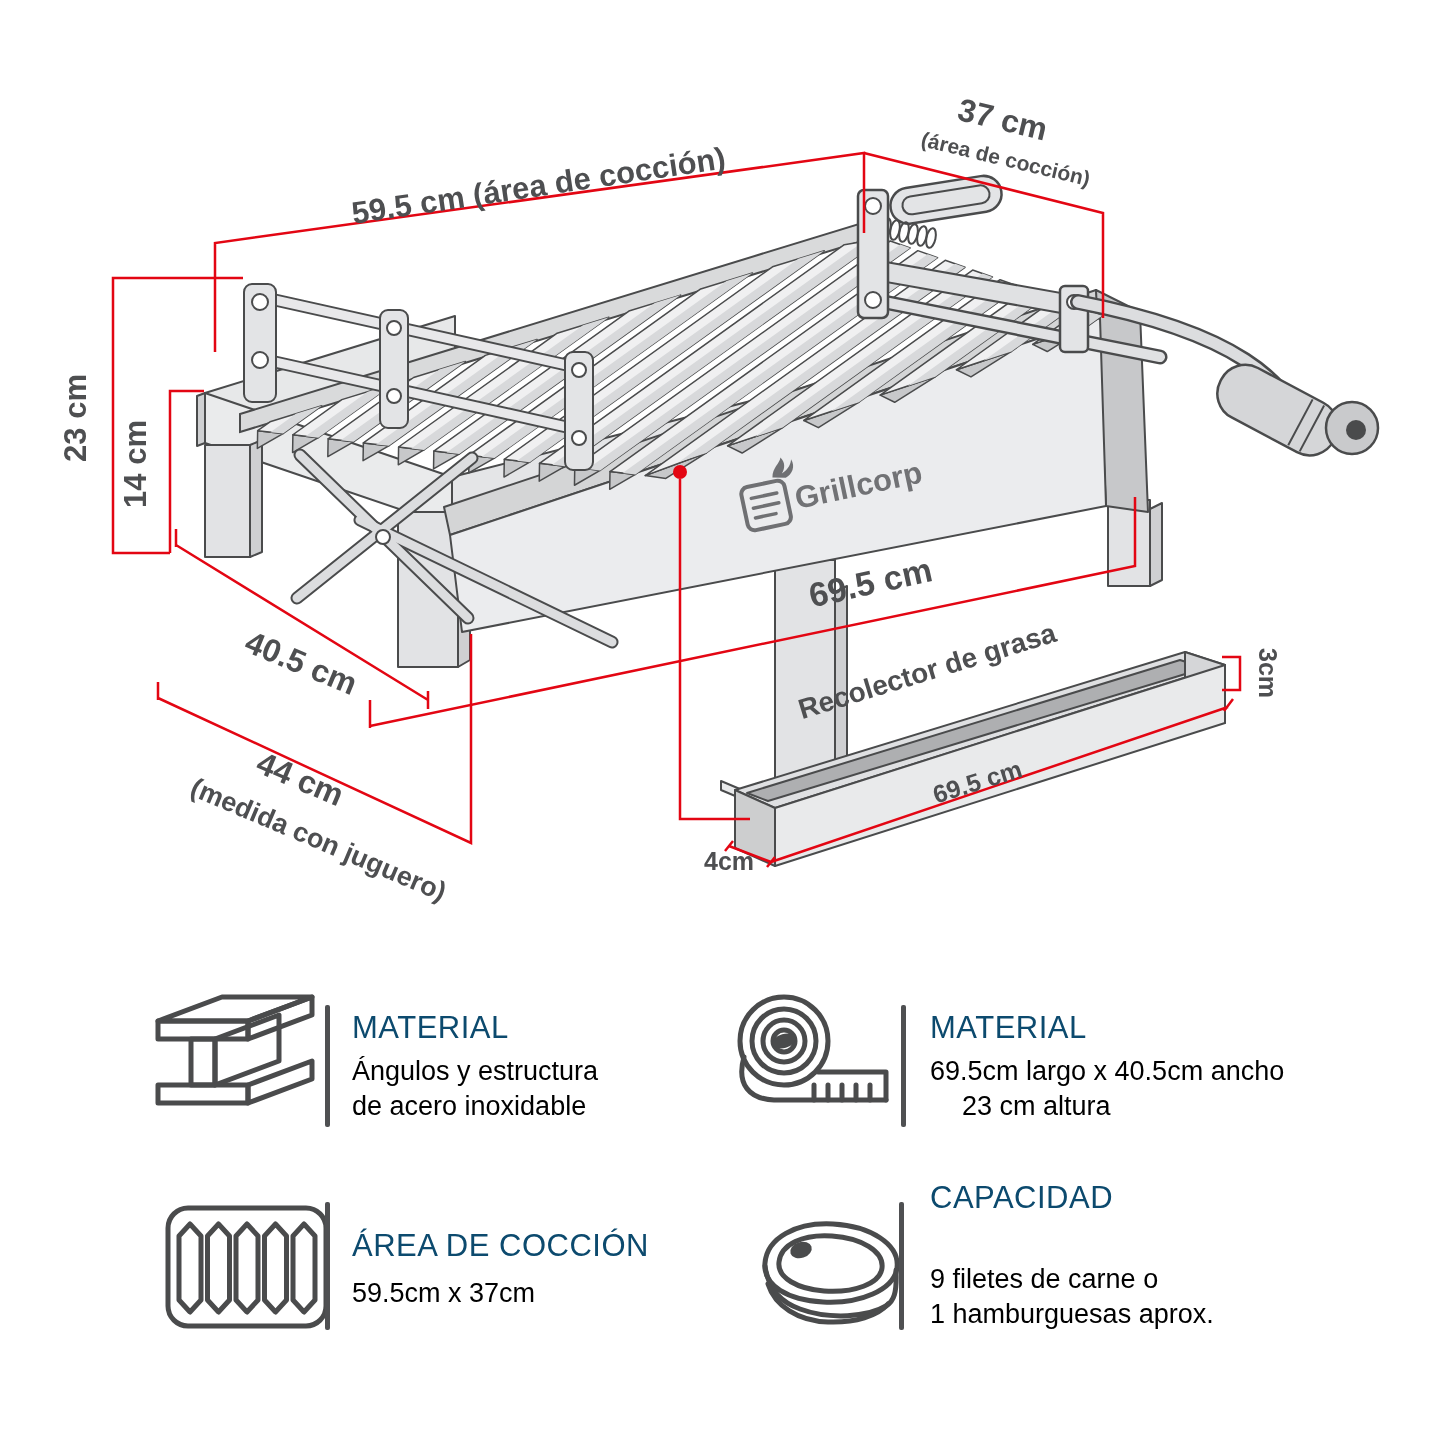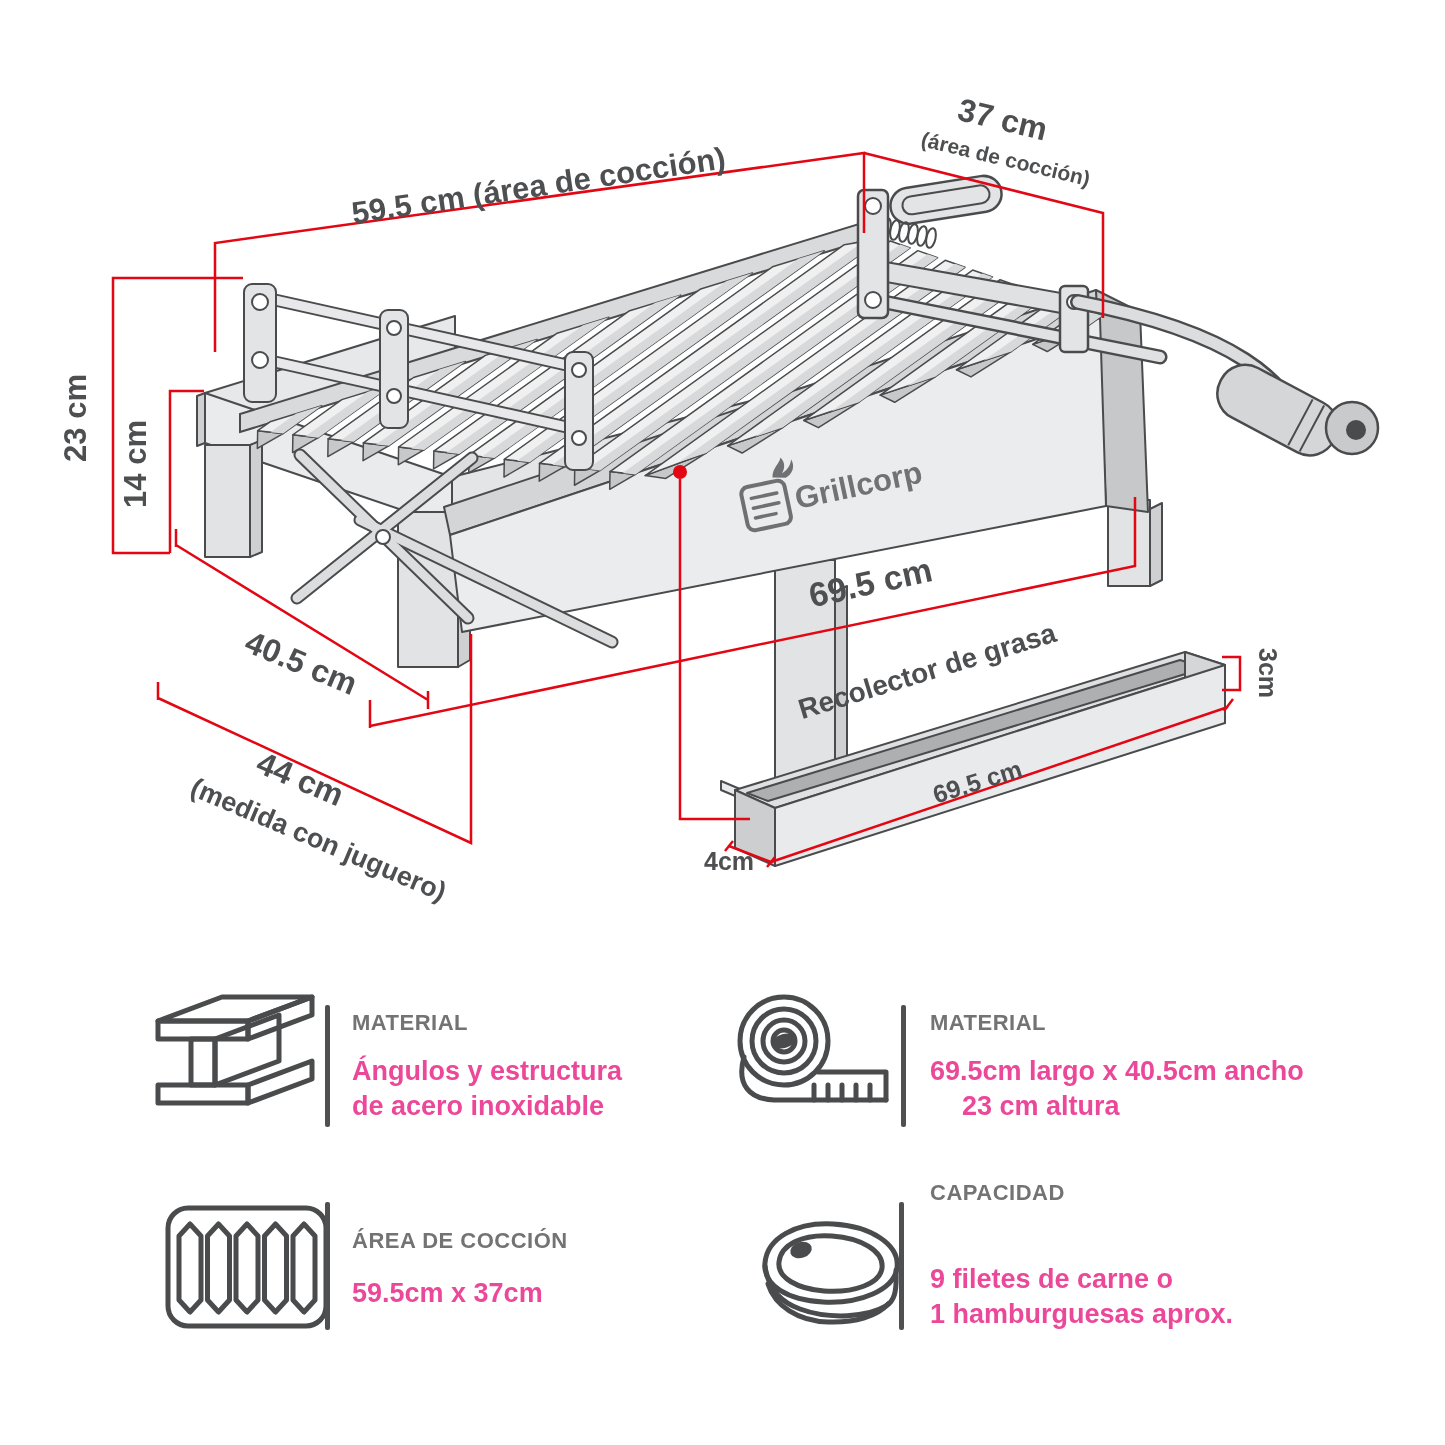--- a/index.html
+++ b/index.html
@@ -4,22 +4,22 @@
 <style>
   html,body{margin:0;padding:0;background:#ffffff;}
   .canvas{position:relative;width:1445px;height:1445px;background:#fff;overflow:hidden;
           font-family:"Liberation Sans",sans-serif;}
   .art{position:absolute;left:0;top:0;}
   svg text{font-family:"Liberation Sans",sans-serif;}
   .dim-label{fill:#4e4f51;font-weight:bold;}
   .spec-block{position:absolute;}
   .spec-icon{position:absolute;}
   .spec-divider{position:absolute;width:5px;background:#4f5052;border-radius:2px;}
-  .spec-title{position:absolute;font-size:22px;font-weight:bold;color:#737373;letter-spacing:0.5px;white-space:nowrap;}
-  .spec-line{position:absolute;font-size:27px;font-weight:bold;color:#ec4899;white-space:nowrap;}
+  .spec-title{position:absolute;font-size:31px;font-weight:normal;color:#0c4a6e;letter-spacing:0.5px;white-space:nowrap;}
+  .spec-line{position:absolute;font-size:27px;font-weight:normal;color:#000000;white-space:nowrap;}
   .ico{stroke:#4a4b4c;stroke-width:5;fill:none;stroke-linejoin:round;stroke-linecap:round;}
 </style>
 </head>
 <body>
 
 <div class="canvas">
 
 <svg class="art" width="1445" height="1445" viewBox="0 0 1445 1445">
 
   <g stroke="#4a4b4c" stroke-width="2" stroke-linejoin="round">

